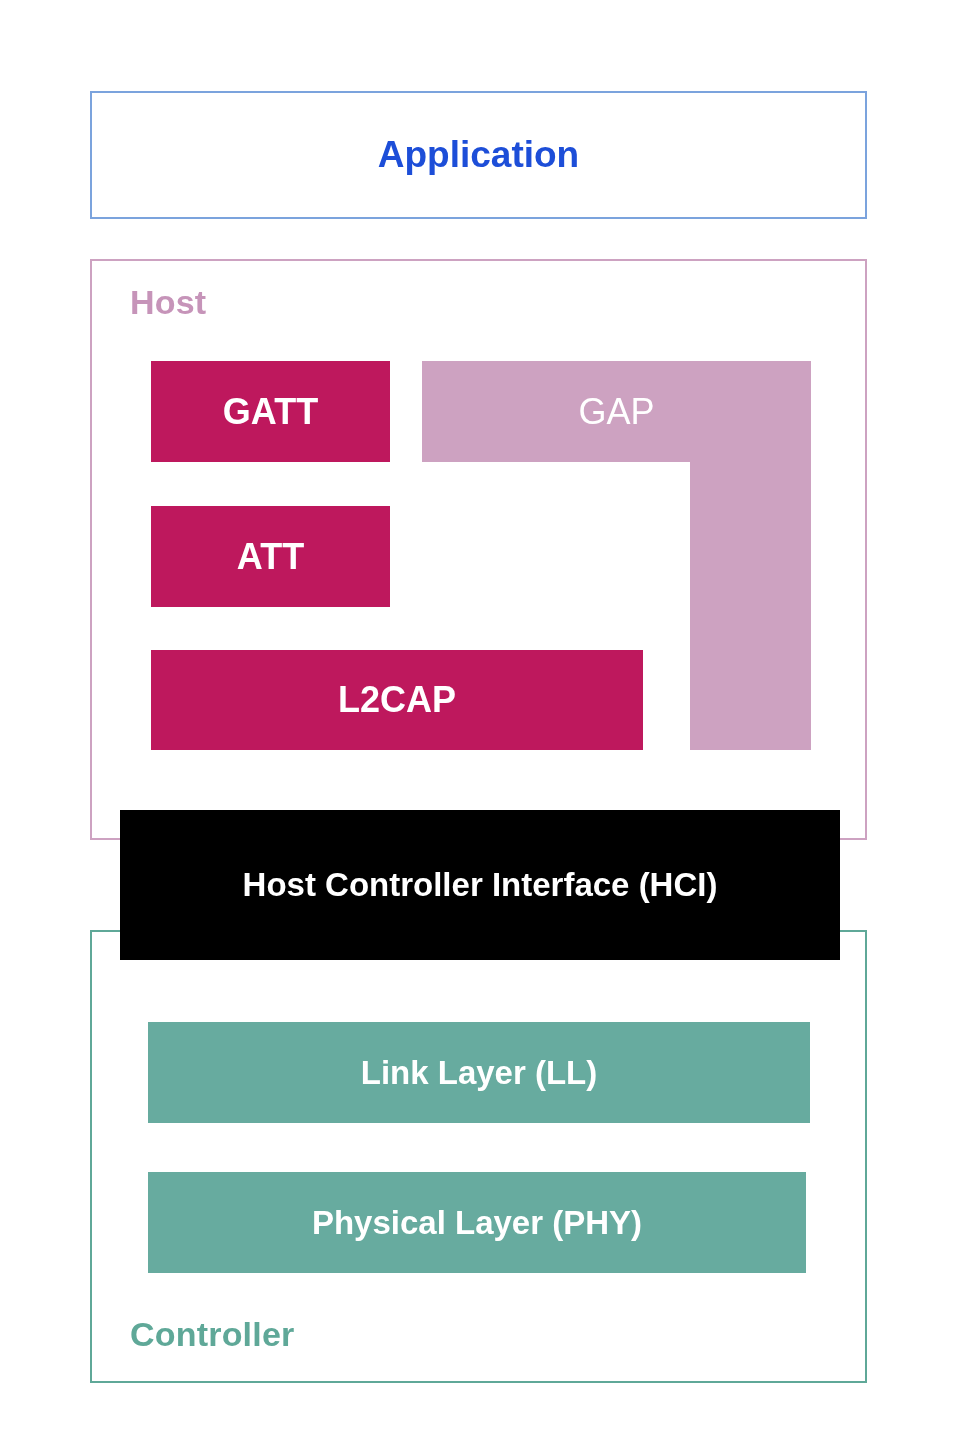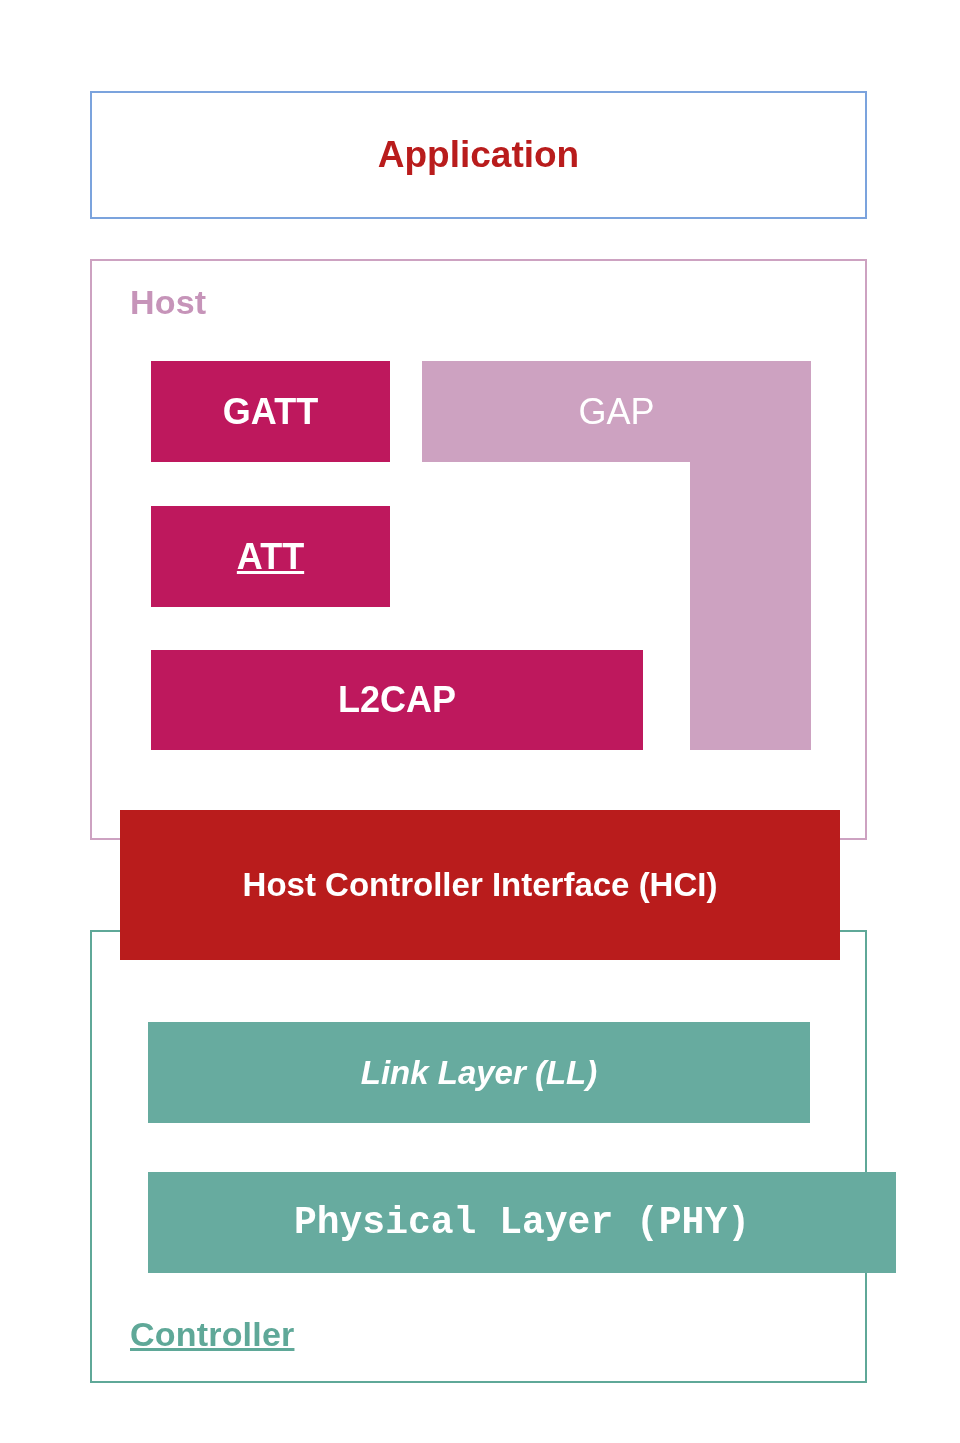--- a/index.html
+++ b/index.html
@@ -56,61 +56,59 @@
   }
   .group-label.host-label {
     left: 130px;
     top: 283px;
     color: #c694b9;
   }
   .group-label.controller-label {
     left: 130px;
     top: 1315px;
     color: #5fa898;
-    text-decoration: underline;
   }
 
   
   .app-title {
     position: absolute;
     left: 92px;
     top: 93px;
     width: 773px;
     height: 124px;
     display: flex;
     align-items: center;
     justify-content: center;
     font-size: 37px;
     font-weight: bold;
-    color: #b91c1c;
+    color: #1d4ed8;
   }
 
   
   .block {
     position: absolute;
     box-sizing: border-box;
     display: flex;
     align-items: center;
     justify-content: center;
     color: #ffffff;
     font-weight: bold;
     white-space: nowrap;
   }
   .block.pink  { background: #be185d; }
-  .block.red   { background: #b91c1c; }
+  .block.red   { background: #000000; }
   .block.teal  { background: #67ab9f; }
 
   .block.gatt {
     left: 151px; top: 361px; width: 239px; height: 101px;
     font-size: 36px;
   }
   .block.att {
     left: 151px; top: 506px; width: 239px; height: 101px;
     font-size: 36px;
-    text-decoration: underline;
   }
   .block.smp {
     left: 422px; top: 506px; width: 239px; height: 101px;
     font-size: 36px;
   }
   .block.l2cap {
     left: 151px; top: 650px; width: 492px; height: 100px;
     font-size: 36px;
   }
 
@@ -146,26 +144,24 @@
   
   .block.hci {
     left: 120px; top: 810px; width: 720px; height: 150px;
     font-size: 33px;
     z-index: 5;
   }
 
   .block.ll {
     left: 148px; top: 1022px; width: 662px; height: 101px;
     font-size: 33px;
-    font-style: italic;
   }
   .block.phy {
-    left: 148px; top: 1172px; width: 748px; height: 101px;
-    font-size: 38px;
-    font-family: Liberation Mono, monospace;
+    left: 148px; top: 1172px; width: 658px; height: 101px;
+    font-size: 33px;
   }
 </style>
 </head>
 <body>
 
 <div id="canvas">
 
   <div class="container-box application"></div>
   <div class="app-title">Application</div>
 

